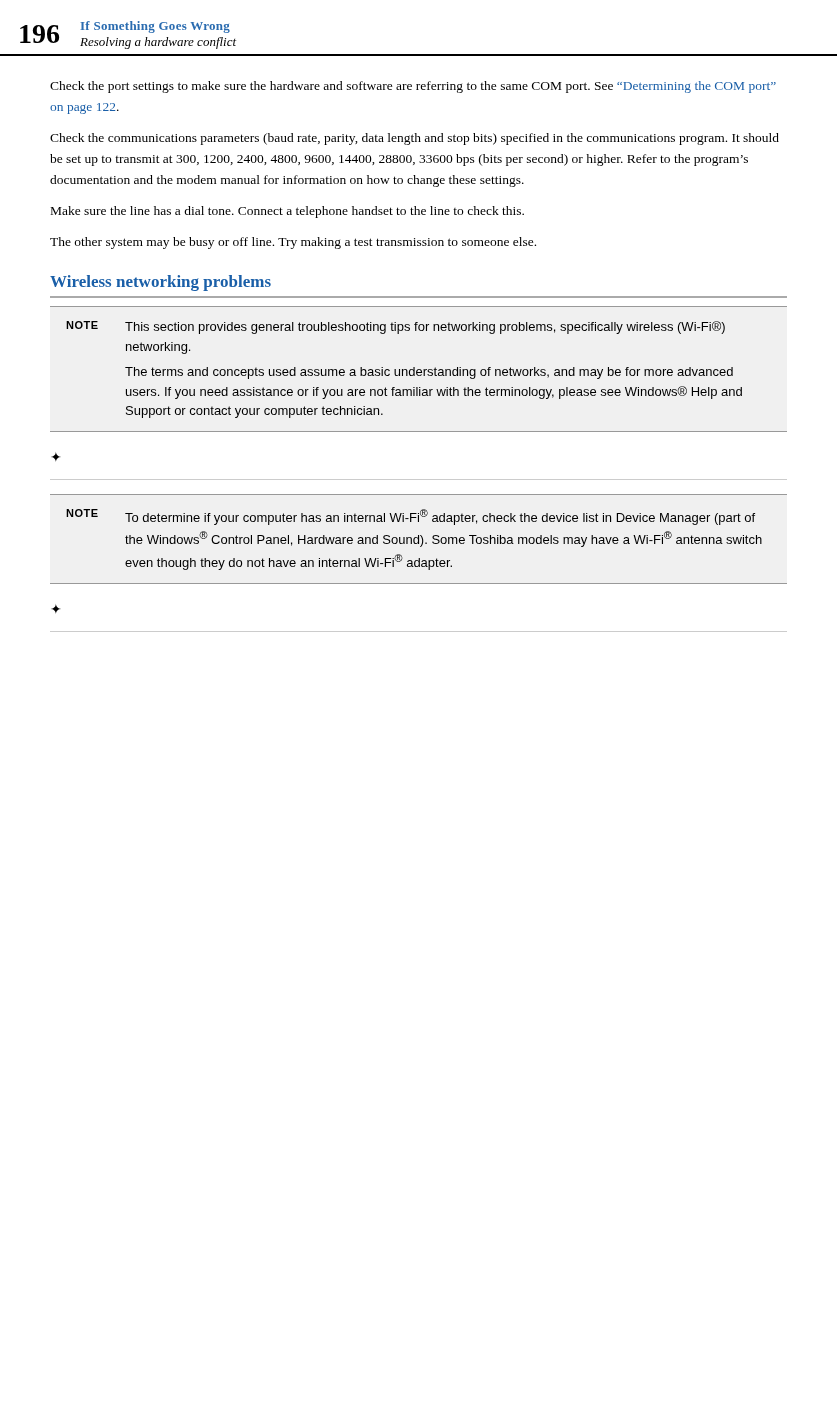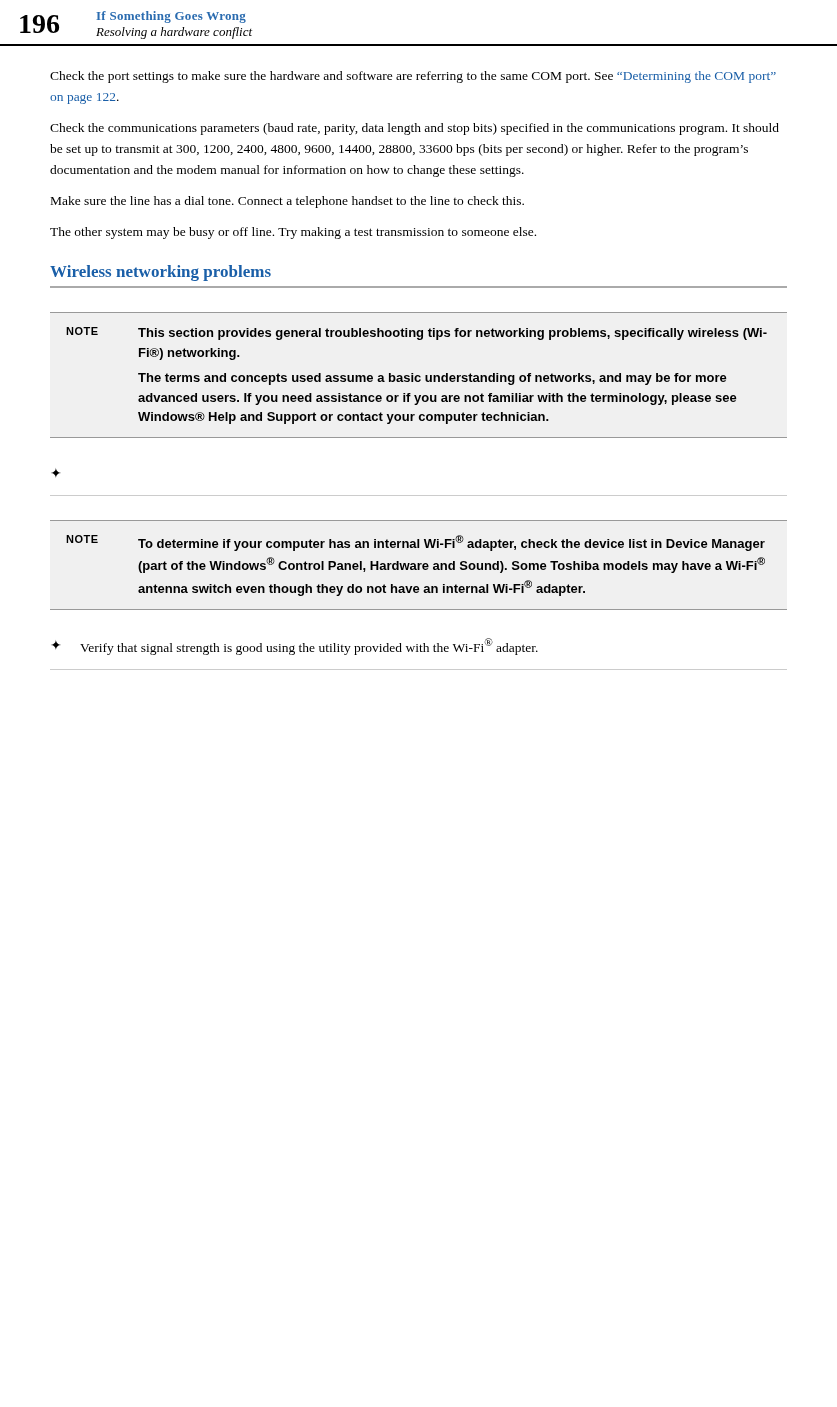--- a/index.html
+++ b/index.html
@@ -9,23 +9,23 @@
       color: #000;
       background: #fff;
       width: 837px;
       min-height: 1407px;
     }
 
     
     .page-header {
       display: flex;
       align-items: flex-end;
-      padding: 8px 18px 4px 18px;
+      padding: 18px 18px 4px 18px;
       border-bottom: 2px solid #000;
-      gap: 28px;
+      gap: 12px;
     }
     .page-number {
       font-size: 28px;
       font-weight: bold;
       color: #000;
       min-width: 50px;
     }
     .header-text-block {
       display: flex;
       flex-direction: column;
@@ -76,44 +76,43 @@
       padding-bottom: 4px;
     }
     .wireless-heading-bar {
       border-bottom: 2px solid #aaa;
       margin-bottom: 8px;
     }
 
     
     .note-box {
       display: flex;
-      gap: 16px;
+      gap: 3px;
       background: #f0f0f0;
       border-top: 1px solid #999;
       border-bottom: 1px solid #999;
-      margin: 24px 0;
+      margin: 8px 0;
       padding: 10px 16px 10px 0;
     }
     .note-label {
       font-size: 11px;
       font-weight: bold;
       color: #000;
       min-width: 72px;
       padding-left: 16px;
       padding-top: 2px;
       font-family: Arial, sans-serif;
       letter-spacing: 0.05em;
       text-transform: uppercase;
     }
     .note-content {
       font-size: 13px;
       line-height: 1.5;
       color: #000;
       font-family: Arial, sans-serif;
-      font-weight: bold;
     }
     .note-content p {
       margin-bottom: 6px;
     }
     .note-content p:last-child {
       margin-bottom: 0;
     }
 
     
     .bullet-item {
@@ -178,18 +177,15 @@
     <div class="note-label">NOTE</div>
     <div class="note-content">
       <p>
         To determine if your computer has an internal Wi-Fi<sup>®</sup> adapter, check the device list in Device Manager (part of the Windows<sup>®</sup> Control Panel, Hardware and Sound). Some Toshiba models may have a Wi-Fi<sup>®</sup> antenna switch even though they do not have an internal Wi-Fi<sup>®</sup> adapter.
       </p>
     </div>
   </div>
 
   <div class="bullet-item">
     <span class="bullet-diamond">✦</span>
-    <span class="bullet-text">
-      Verify that signal strength is good using the utility provided with the Wi-Fi<sup>®</sup> adapter.
-    </span>
   </div>
 
 </div>
 
 </body></html>

